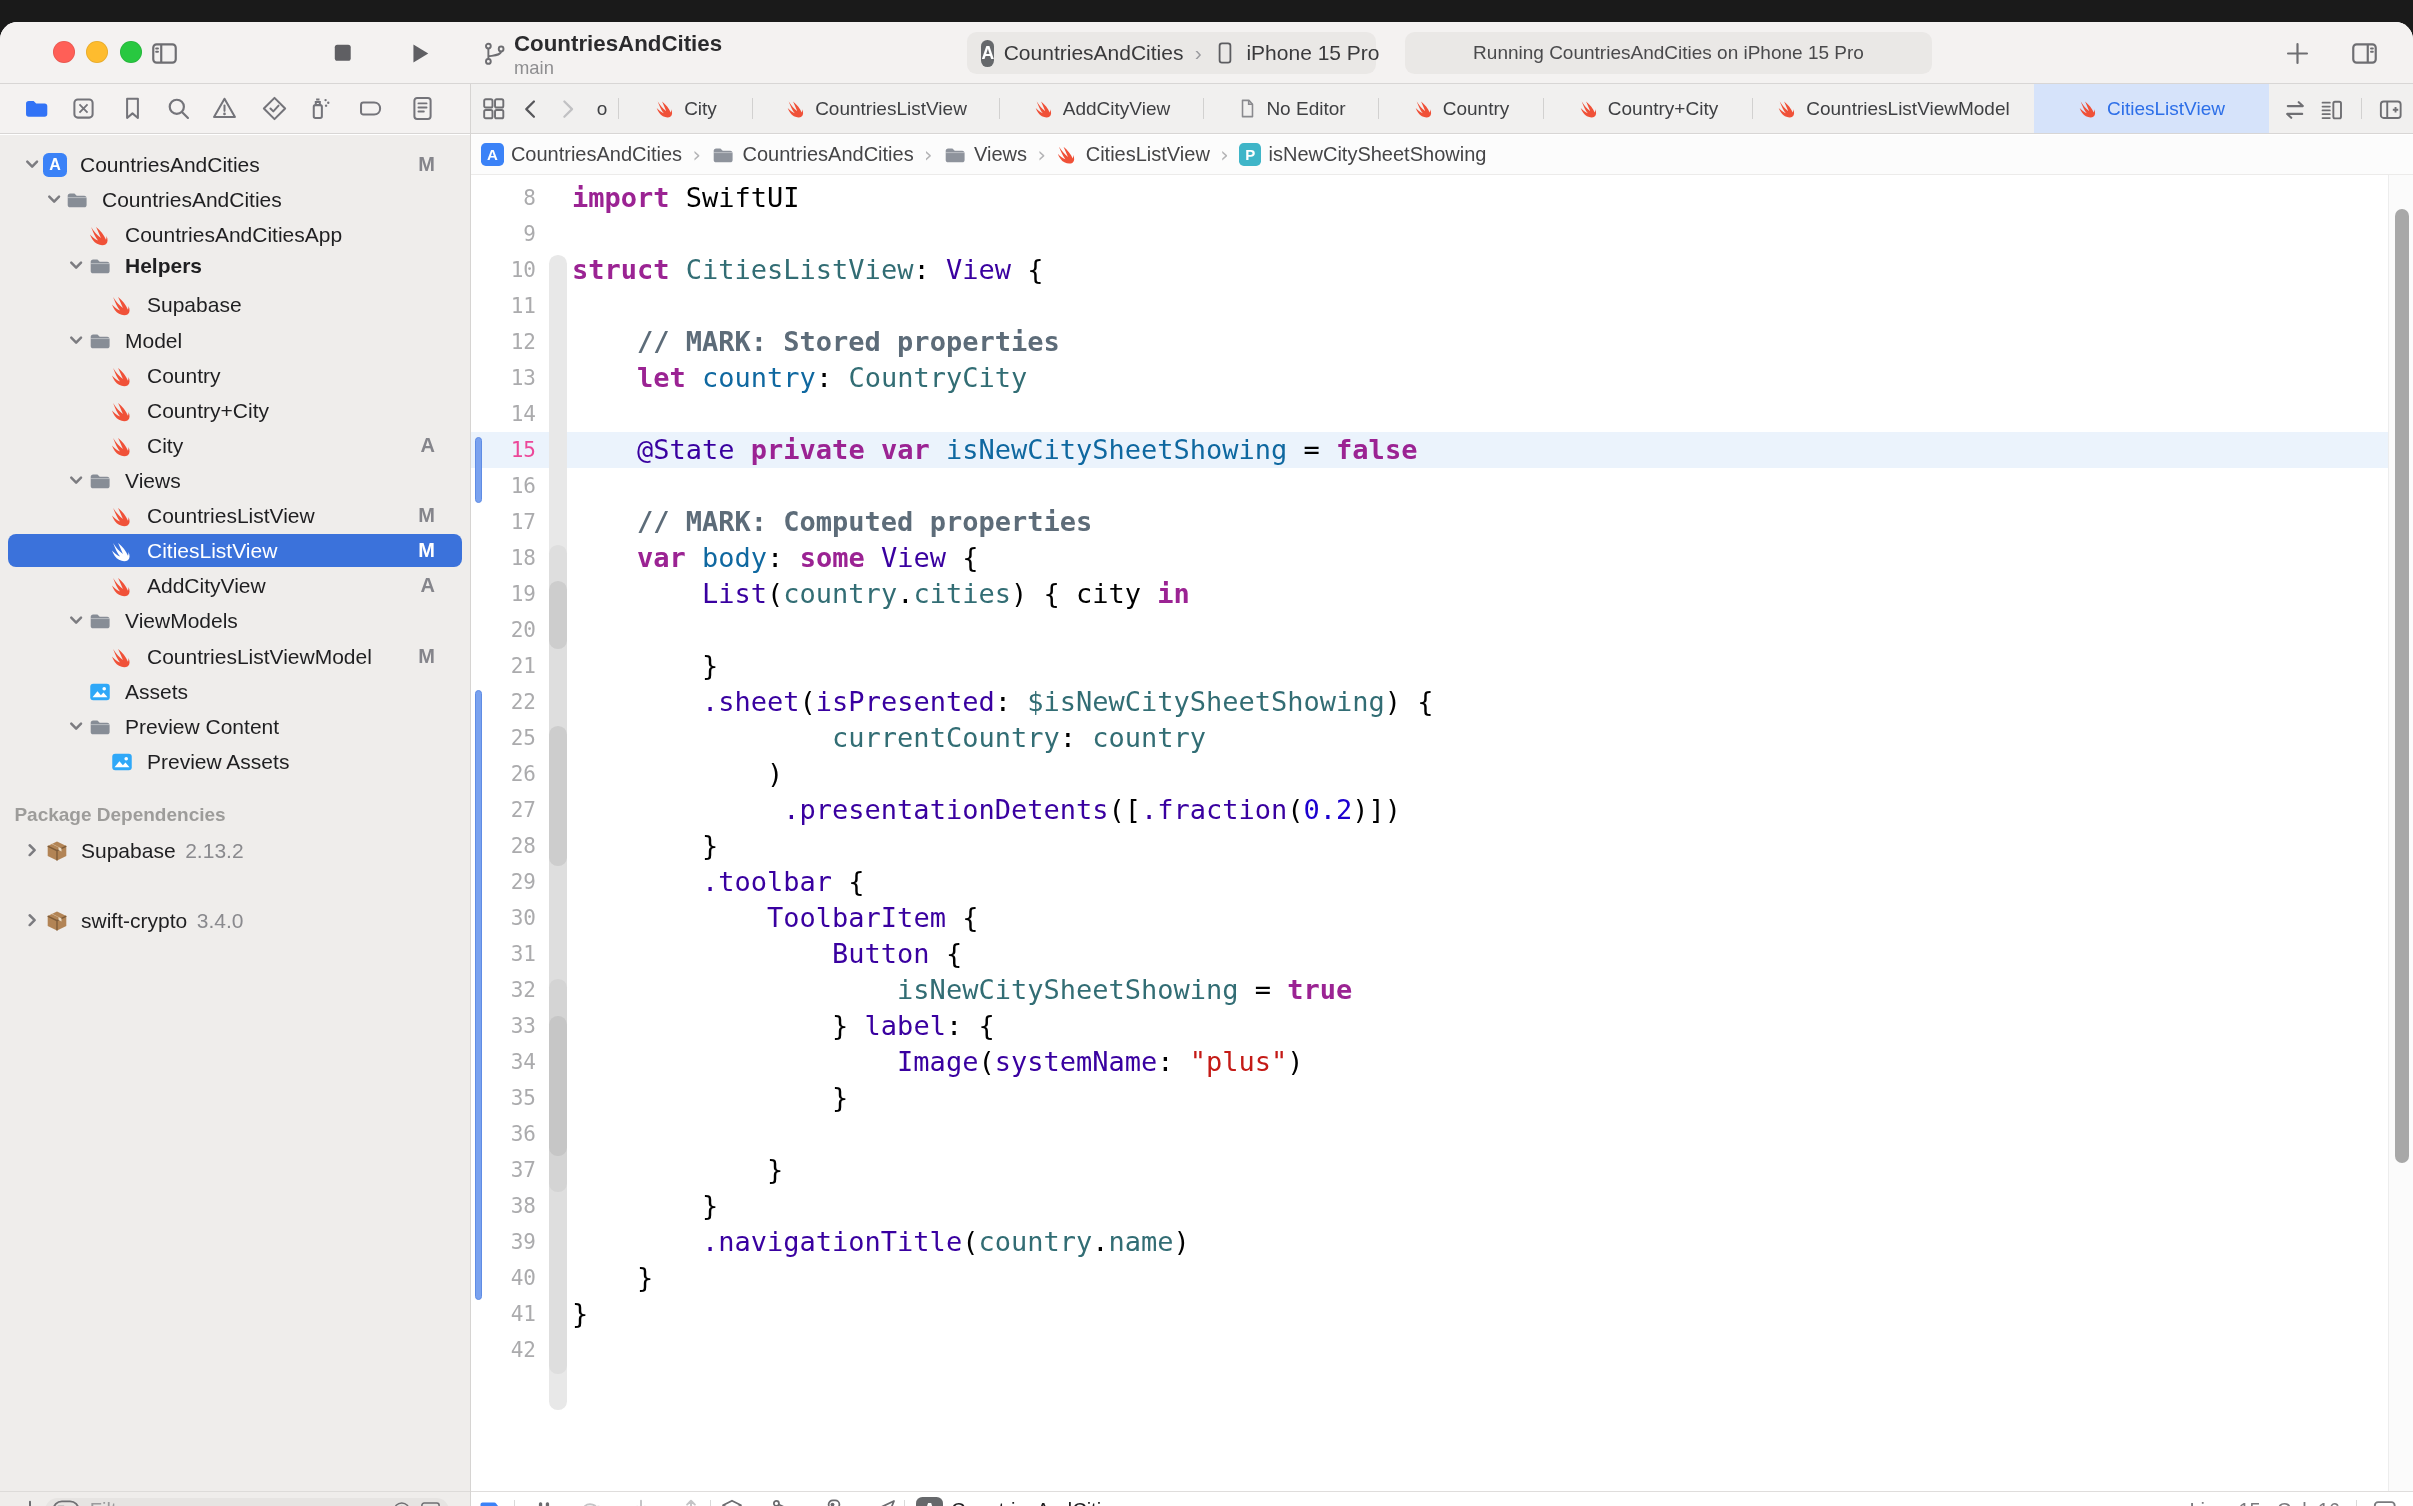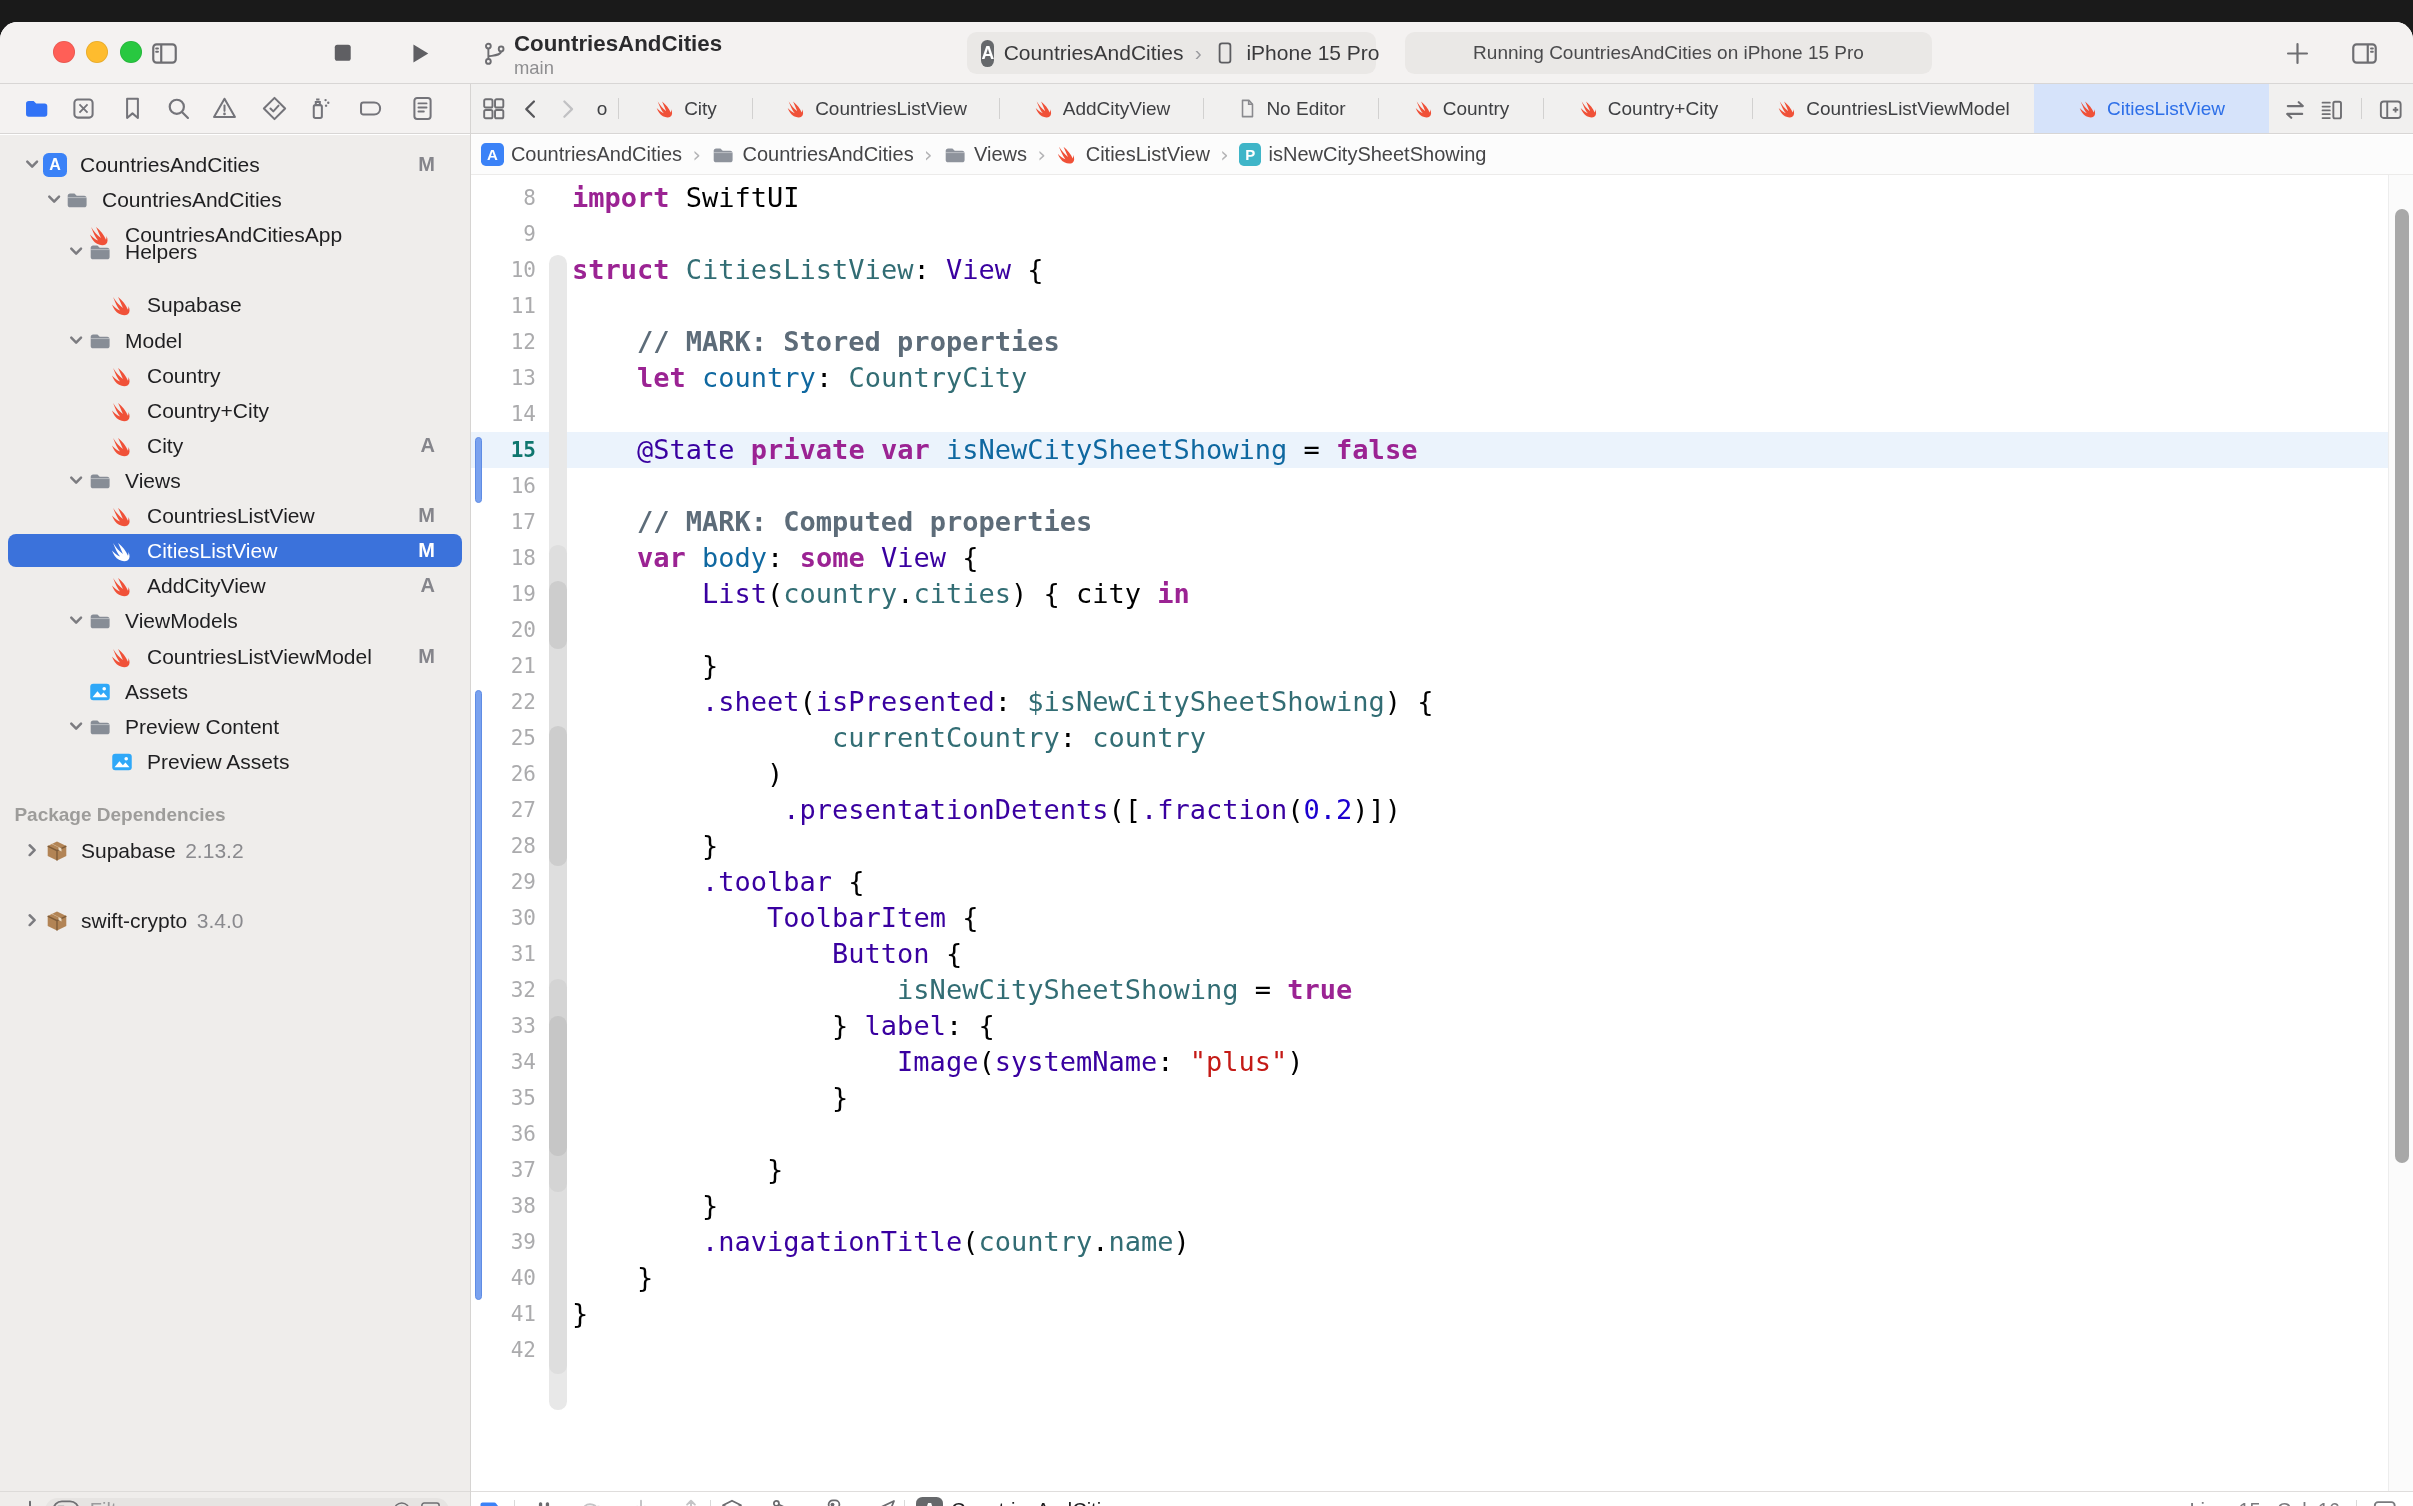--- a/index.html
+++ b/index.html
@@ -70,21 +70,21 @@
   .filter-pill input::placeholder{color:#9B9B9D;}
   .fp-ic{color:#6F6F73;flex:0 0 auto;}
 
   
   .code-area{position:absolute;top:153px;left:471px;right:0;bottom:38px;background:#fff;overflow:hidden;}
   .code-lines{position:absolute;top:4.8px;left:0;right:0;}
   .cl{position:relative;height:36px;line-height:36px;white-space:pre;
       font-family:"DejaVu Sans Mono","Liberation Mono",monospace;font-size:27px;}
   .cl.hl::before{content:"";position:absolute;left:0;right:25px;top:0;bottom:0;background:#EBF3FC;}
   .cl .ln{position:absolute;left:0;top:0;width:65px;text-align:right;font-size:21px;color:#ABABAD;z-index:2;}
-  .cl.hl .ln{color:#0f766e;font-weight:700;}
+  .cl.hl .ln{color:#ec4899;font-weight:400;}
   .cl .ct{position:absolute;left:101px;top:0;z-index:2;}
   .c-kw{color:#9B2393;font-weight:600;}
   .c-sdk{color:#3900A0;}
   .c-proj{color:#326D74;}
   .c-vr{color:#0F68A0;}
   .c-str{color:#C41A16;}
   .c-num{color:#1C00CF;}
   .c-cmt{color:#5D6C79;font-weight:600;}
   .c-pl{color:#000;}
   .fold-seg{position:absolute;left:78px;width:17.6px;border-radius:8.8px;z-index:1;}
@@ -413,21 +413,21 @@
         <span class="tlab" style="left: 102px;">CountriesAndCities</span>
       </div>
       <div class="trow" style="top: 82px;">
         <span class="ticon icon" style="left: 88px; color: rgb(240, 81, 56);">
           <svg width="24" height="24" viewBox="0 0 16 16">
             <path d="M2.1 2.6c1.8 2.9 4.1 5.6 6.5 7.4C7.6 7.7 6.5 5.2 5.4 2.7c2.8 2.3 5.3 5.3 6.6 8.4.3-.8.4-1.6.3-2.5 1.1 2.3 1 4.5-.4 5.5-1.4 1-3.7.9-5.9-.2-2.1-1.1-3.8-3.6-4.7-6.2 1.5 1.7 3.4 3.2 5.4 4C4.9 9.3 3.3 6 2.1 2.6z" fill="currentColor"></path>
           </svg>
         </span>
         <span class="tlab" style="left: 125px;">CountriesAndCitiesApp</span>
       </div>
-      <div class="trow" style="top: 99px;">
+      <div class="trow" style="top: 113px; font-weight: bold;">
         <span class="disc icon" style="left: 65px;">
           <svg width="22.3" height="22.3" viewBox="0 0 16 16">
             <path d="M4.5 6.2 8 9.8l3.5-3.6" stroke="currentColor" stroke-width="1.8" fill="none" stroke-linecap="round" stroke-linejoin="round"></path>
           </svg>
         </span>
         <span class="ticon icon" style="left: 88px; color: rgb(135, 141, 150);">
           <svg width="24" height="24" viewBox="0 0 16 16">
             <path d="M1.8 5.2c0-1 .6-1.6 1.6-1.6h2.9l1.5 1.5h5c1 0 1.6.6 1.6 1.6v4.6c0 1-.6 1.6-1.6 1.6H3.4c-1 0-1.6-.6-1.6-1.6z" fill="currentColor"></path>
             <path d="M1.8 6.4h12.6" stroke="#fff" stroke-width=".6" opacity=".45"></path>
           </svg>

